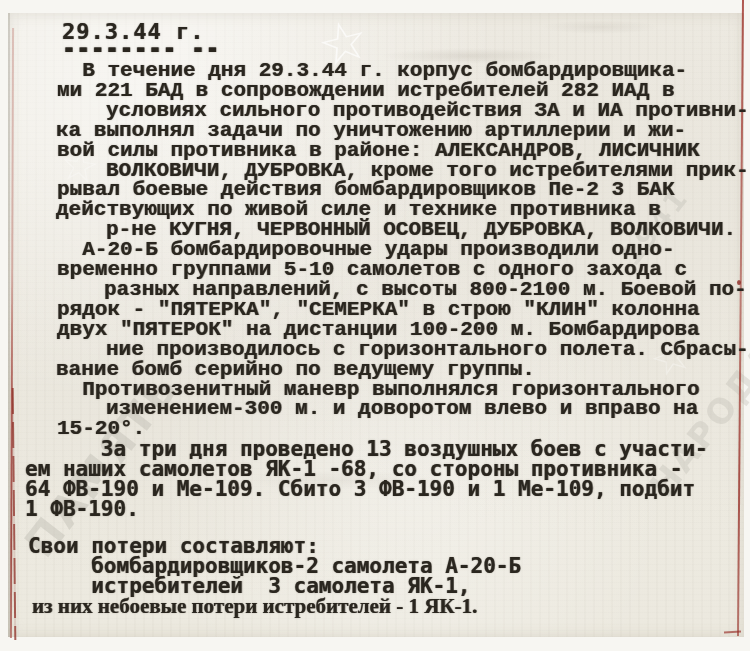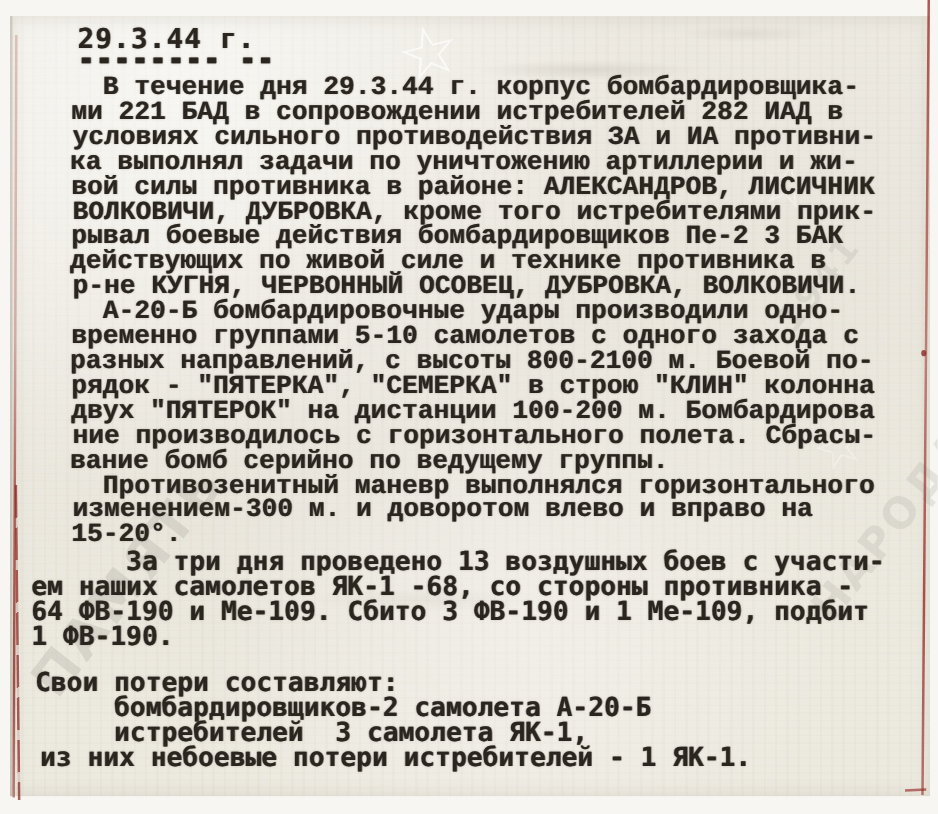--- a/index.html
+++ b/index.html
@@ -63,25 +63,25 @@
   
   .tw{
     position:absolute;
     font-weight:bold;font-size:21px;line-height:19.9px;
     color:#2a261f;
     text-shadow:.6px 0 0 rgba(42,38,31,.5), -.5px 0 0 rgba(42,38,31,.3), 0 0 2px rgba(70,60,45,.28);
     letter-spacing:0;
   }
   .tw .tl{white-space:pre;}
   .p1{left:57px;top:61px;font-family:Liberation Mono, monospace;}
-  .p1 .tl:nth-child(3n){transform:translateX(1px);}
+  .p1 .tl:nth-child(3n){transform:translateX(1px);margin-left:48px;}
   .p1 .tl:nth-child(4n){transform:translateX(-1px);}
   .p2{left:25px;top:440px;}
   .p3{left:28px;top:537px;}
-  .p3 .tl:nth-child(4){transform:translateX(4px);}
+  .p3 .tl:nth-child(4){transform:translateX(4px);font-family:Liberation Serif, serif;}
   .date-line{left:62px;top:22px;font-size:22px;letter-spacing:1px;}
   .date-dashes{left:62px;top:39px;font-size:23px;letter-spacing:.5px;transform:scaleY(1.4);}
 
   
   .smudge{position:absolute;border-radius:50%;pointer-events:none;}
   .sm1{left:380px;top:48px;width:180px;height:16px;background:radial-gradient(rgba(120,110,95,.14),transparent 70%);}
   .sm2{left:540px;top:20px;width:120px;height:14px;background:radial-gradient(rgba(120,110,95,.10),transparent 70%);}
   .sm3{left:240px;top:470px;width:200px;height:20px;background:radial-gradient(rgba(120,110,95,.07),transparent 70%);}
 </style>
 </head>

